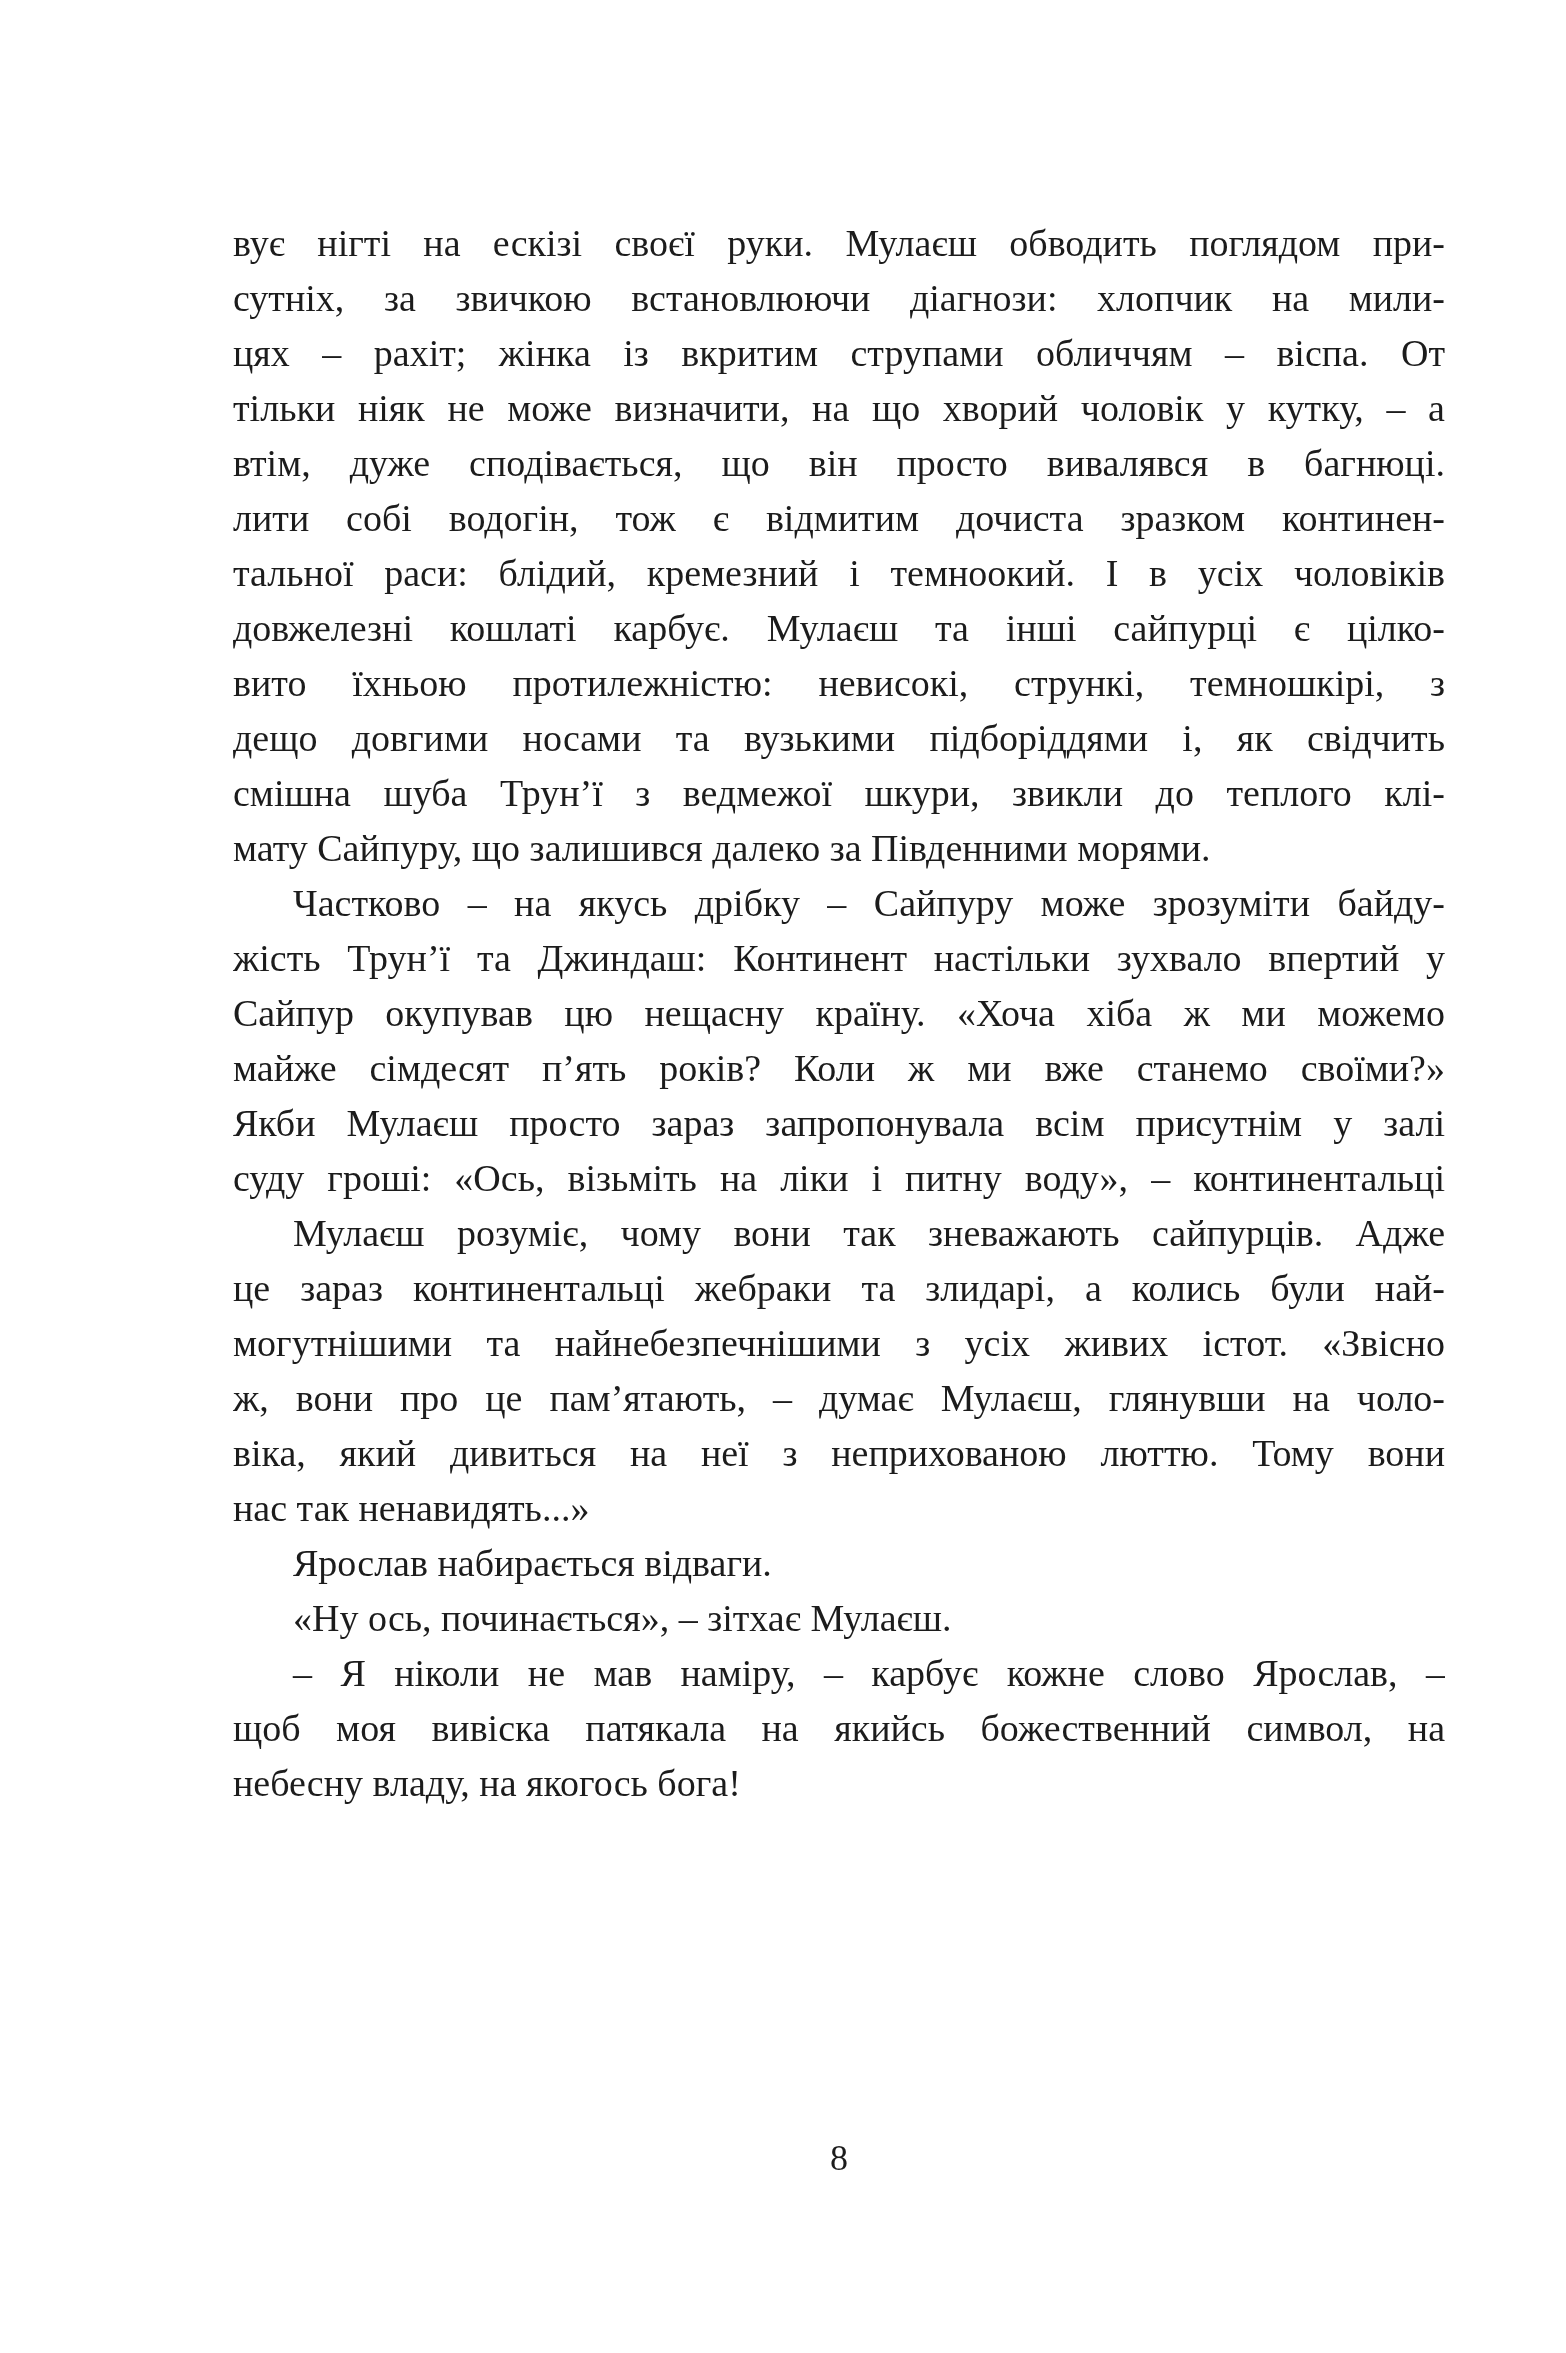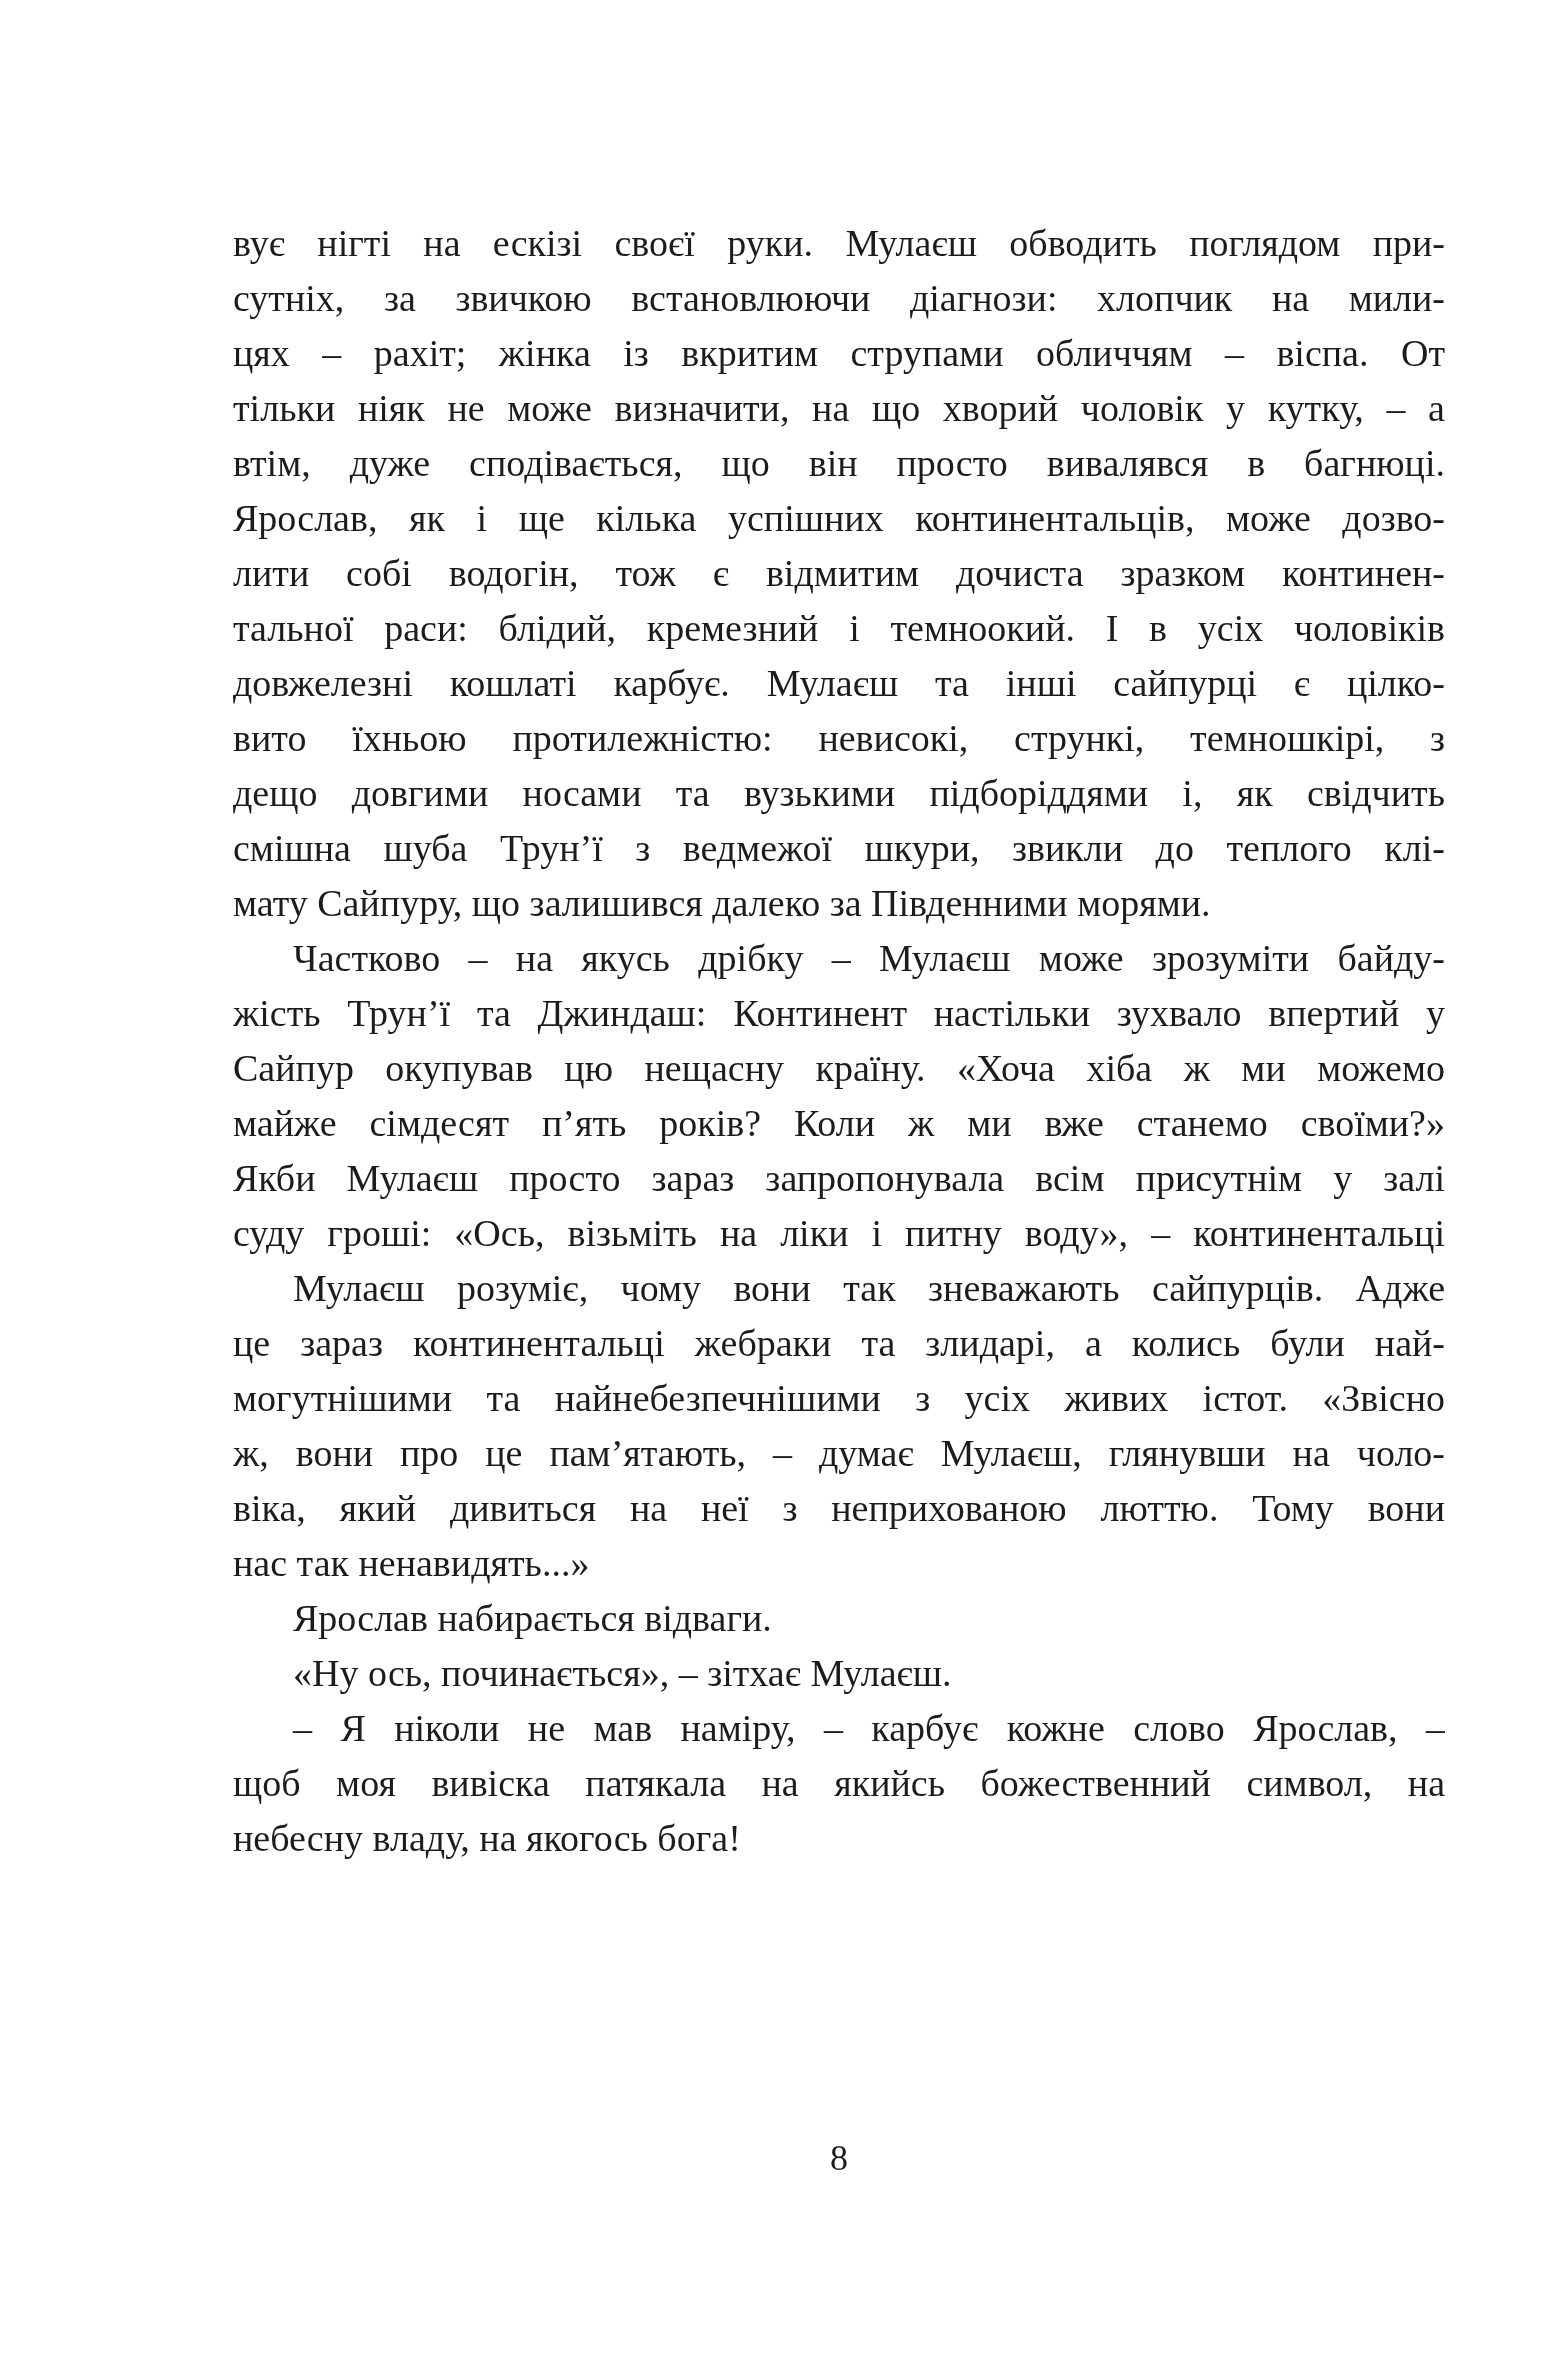--- a/index.html
+++ b/index.html
@@ -63,31 +63,30 @@
 <body>
 
 <div class="page">
   <div class="text-block">
       <div class="para">
         <div class="line">вує нігті на ескізі своєї руки. Мулаєш обводить поглядом при-</div>
         <div class="line">сутніх, за звичкою встановлюючи діагнози: хлопчик на мили-</div>
         <div class="line">цях – рахіт; жінка із вкритим струпами обличчям – віспа. От</div>
         <div class="line">тільки ніяк не може визначити, на що хворий чоловік у кутку, – а</div>
         <div class="line">втім, дуже сподівається, що він просто вивалявся в багнюці.</div>
-        <div class="line">Ярослав, як і ще кілька успішних континентальців, може дозво-</div>
         <div class="line">лити собі водогін, тож є відмитим дочиста зразком континен-</div>
         <div class="line">тальної раси: блідий, кремезний і темноокий. І в усіх чоловіків</div>
         <div class="line">довжелезні кошлаті карбує. Мулаєш та інші сайпурці є цілко-</div>
         <div class="line">вито їхньою протилежністю: невисокі, стрункі, темношкірі, з</div>
         <div class="line">дещо довгими носами та вузькими підборіддями і, як свідчить</div>
         <div class="line">смішна шуба Трун’ї з ведмежої шкури, звикли до теплого клі-</div>
         <div class="line last">мату Сайпуру, що залишився далеко за Південними морями.</div>
       </div>
       <div class="para indent">
-        <div class="line">Частково – на якусь дрібку – Мулаєш може зрозуміти байду-</div>
+        <div class="line">Частково – на якусь дрібку – Сайпуру може зрозуміти байду-</div>
         <div class="line">жість Трун’ї та Джиндаш: Континент настільки зухвало впертий у</div>
         <div class="line">Сайпур окупував цю нещасну країну. «Хоча хіба ж ми можемо</div>
         <div class="line">майже сімдесят п’ять років? Коли ж ми вже станемо своїми?»</div>
         <div class="line">Якби Мулаєш просто зараз запропонувала всім присутнім у залі</div>
         <div class="line">суду гроші: «Ось, візьміть на ліки і питну воду», – континентальці</div>
       </div>
       <div class="para indent">
         <div class="line">Мулаєш розуміє, чому вони так зневажають сайпурців. Адже</div>
         <div class="line">це зараз континентальці жебраки та злидарі, а колись були най-</div>
         <div class="line">могутнішими та найнебезпечнішими з усіх живих істот. «Звісно</div>

